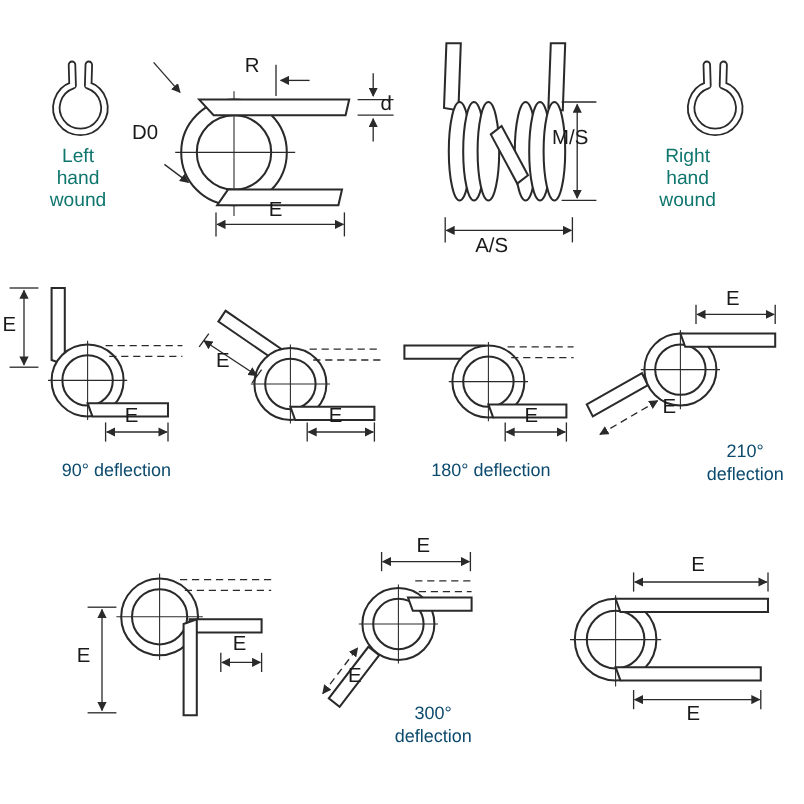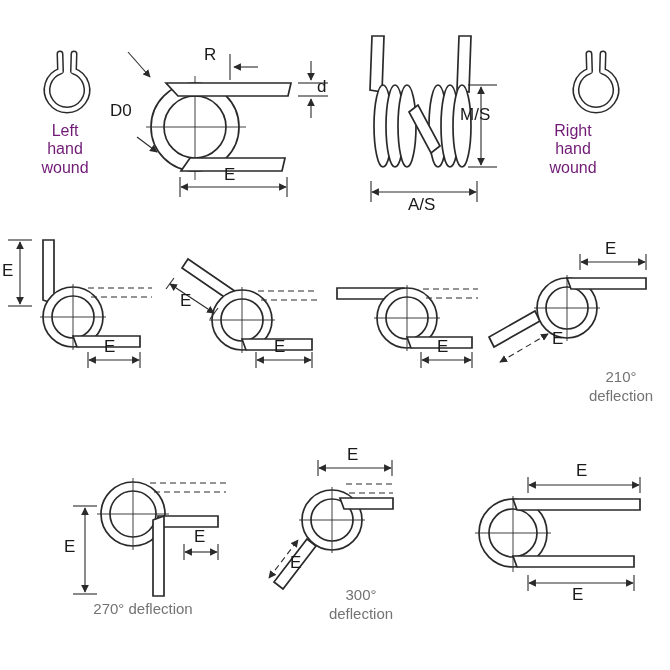--- a/index.html
+++ b/index.html
@@ -5,23 +5,23 @@
   html,body{margin:0;padding:0;background:#fff;}
   .canvas{position:relative;width:670px;height:670px;background:#ffffff;
           font-family:"Liberation Sans",sans-serif;overflow:hidden;}
   svg.art{position:absolute;left:0;top:0;}
   .wire{fill:#ffffff;stroke:#2a2a2a;stroke-width:1.7;}
   .thin{stroke:#2a2a2a;stroke-width:0.9;fill:none;}
   .dimline{stroke:#2a2a2a;stroke-width:1.1;fill:none;}
   .dash{stroke:#2a2a2a;stroke-width:1.1;fill:none;stroke-dasharray:6 4;}
   .outl{fill:none;stroke:#2a2a2a;stroke-width:7;stroke-linejoin:round;stroke-linecap:round;}
   .outl2{fill:none;stroke:#ffffff;stroke-width:4;stroke-linecap:round;}
-  .blue-label{position:absolute;color:#701a75;font-size:16px;line-height:1.15;
+  .blue-label{position:absolute;color:#0f766e;font-size:16px;line-height:1.15;
               text-align:center;white-space:pre-line;}
-  .defl{position:absolute;color:#737373;font-size:15px;line-height:1.25;
+  .defl{position:absolute;color:#0c4a6e;font-size:15px;line-height:1.25;
         text-align:center;white-space:pre-line;}
   .dim{position:absolute;color:#1a1a1a;font-size:17px;line-height:1;}
 </style>
 </head>
 <body>
 
 <div class="canvas">
 
   <svg class="art" width="670" height="670" viewBox="0 0 670 670">
     <defs>
@@ -192,35 +192,36 @@
 wound</div>
   <div class="blue-label" style="left:517px;top:122px;width:112px">Right
 hand
 wound</div>
 
   <span class="dim" style="left:204px;top:46px">R</span>
   <span class="dim" style="left:317px;top:78px">d</span>
   <span class="dim" style="left:110px;top:102px">D0</span>
   <span class="dim" style="left:224px;top:166px">E</span>
   <span class="dim" style="left:460px;top:106px">M/S</span>
-  <span class="dim" style="left:408px;top:196px">A/S</span>
+  <span class="dim" style="left:396px;top:196px">A/S</span>
 
   <span class="dim" style="left:2px;top:262px">E</span>
   <span class="dim" style="left:104px;top:338px">E</span>
   <span class="dim" style="left:180px;top:292px">E</span>
   <span class="dim" style="left:274px;top:338px">E</span>
   <span class="dim" style="left:437px;top:338px">E</span>
   <span class="dim" style="left:605px;top:240px">E</span>
   <span class="dim" style="left:552px;top:330px">E</span>
   <span class="dim" style="left:64px;top:538px">E</span>
   <span class="dim" style="left:194px;top:528px">E</span>
   <span class="dim" style="left:347px;top:446px">E</span>
   <span class="dim" style="left:290px;top:554px">E</span>
   <span class="dim" style="left:576px;top:462px">E</span>
   <span class="dim" style="left:572px;top:586px">E</span>
 
+  <div class="defl" style="left:18px;top:384px;width:158px">90° deflection</div>
+  <div class="defl" style="left:330px;top:384px;width:158px">180° deflection</div>
   <div class="defl" style="left:576px;top:368px;width:90px">210°
 deflection</div>
-  <div class="defl" style="left:58px;top:600px;width:170px">270° deflection</div>
   <div class="defl" style="left:296px;top:586px;width:130px">300°
 deflection</div>
 
 </div>
 
 </body></html>

